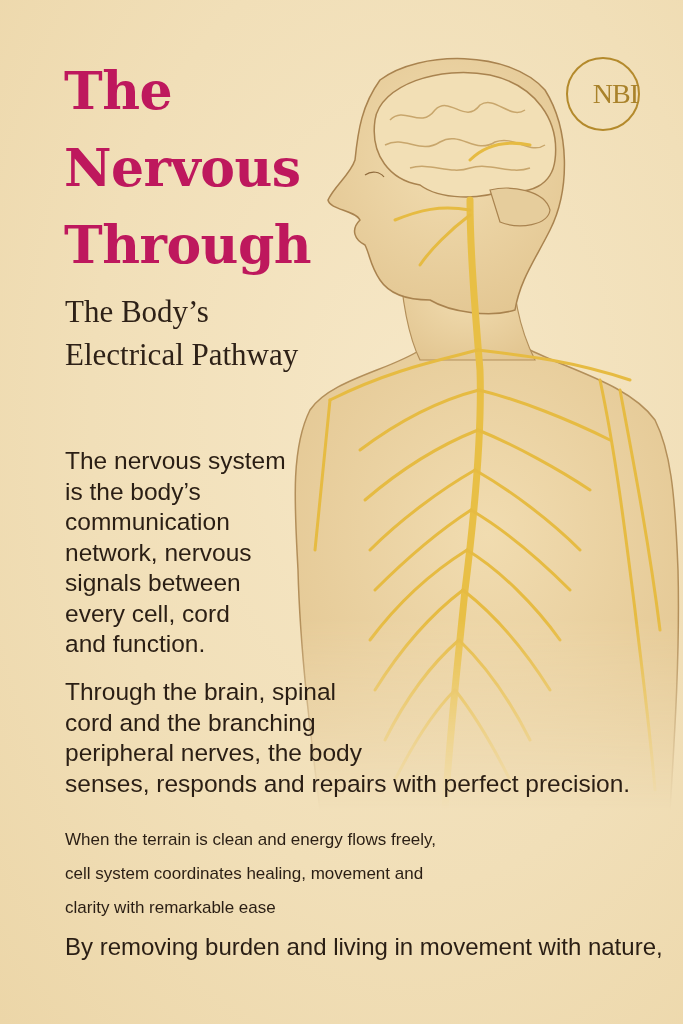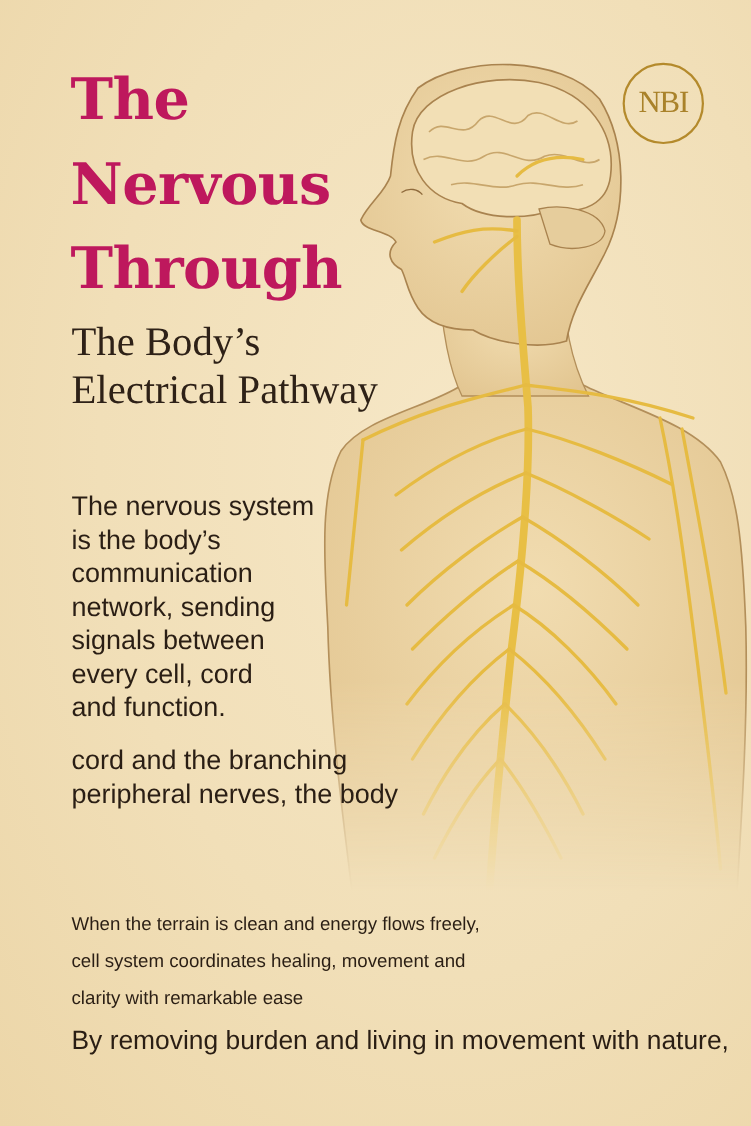--- a/index.html
+++ b/index.html
@@ -12,35 +12,35 @@
   .poster { position: absolute; inset: 0; }
   .illustration { position: absolute; left: 270px; top: 50px; width: 413px; height: 760px; }
   .title {
     position: absolute; left: 64px; top: 52px; margin: 0;
     font-family: "DejaVu Serif", serif; font-weight: bold;
     font-size: 52px; line-height: 77px; color: #be185d; letter-spacing: -0.5px;
   }
   .subtitle {
     position: absolute; left: 65px; top: 290px; margin: 0;
     font-family: "Liberation Serif", serif; font-weight: normal;
-    font-size: 37px; line-height: 43px; color: #2e2117;
+    font-size: 31px; line-height: 43px; color: #2e2117;
   }
   .body-text {
     position: absolute; left: 65px; margin: 0;
     font-family: Liberation Sans, sans-serif; font-size: 24.5px; line-height: 30.5px; color: #2a1e14;
   }
   .p1 { top: 446px; }
   .p2 { top: 677px; }
   .p3 { top: 823px; font-size: 17px; line-height: 34px; }
   .p4 { top: 932px; font-size: 24px; }
   .line { display: block; white-space: nowrap; }
   .badge {
     position: absolute; left: 566px; top: 57px; width: 74px; height: 74px;
     border: 2.5px solid #b48a2c; border-radius: 50%; box-sizing: border-box;
-    display: flex; align-items: center; justify-content: center;
+    display: flex; align-items: center; justify-content: flex-end;
     font-family: "Liberation Serif", serif; font-size: 28px; color: #a9822a; letter-spacing: -1px;
   }
 </style>
 </head>
 <body>
 
 <div class="poster">
 
   <svg class="illustration" viewBox="0 0 413 760" xmlns="http://www.w3.org/2000/svg">
     <defs>
@@ -116,29 +116,31 @@
 
   <h2 class="subtitle">
     <span class="line">The Body’s</span>
     <span class="line">Electrical Pathway</span>
   </h2>
 
   <p class="body-text p1">
     <span class="line">The nervous system</span>
     <span class="line">is the body’s</span>
     <span class="line">communication</span>
-    <span class="line">network, sending</span>
+    <span class="line">network, nervous</span>
     <span class="line">signals between</span>
     <span class="line">every cell, cord</span>
     <span class="line">and function.</span>
   </p>
 
   <p class="body-text p2">
+    <span class="line">Through the brain, spinal</span>
     <span class="line">cord and the branching</span>
     <span class="line">peripheral nerves, the body</span>
+    <span class="line">senses, responds and repairs with perfect precision.</span>
   </p>
 
   <p class="body-text p3">
     <span class="line">When the terrain is clean and energy flows freely,</span>
     <span class="line">cell system coordinates healing, movement and</span>
     <span class="line">clarity with remarkable ease</span>
   </p>
 
   <p class="body-text p4">
     <span class="line">By removing burden and living in movement with nature,</span>

